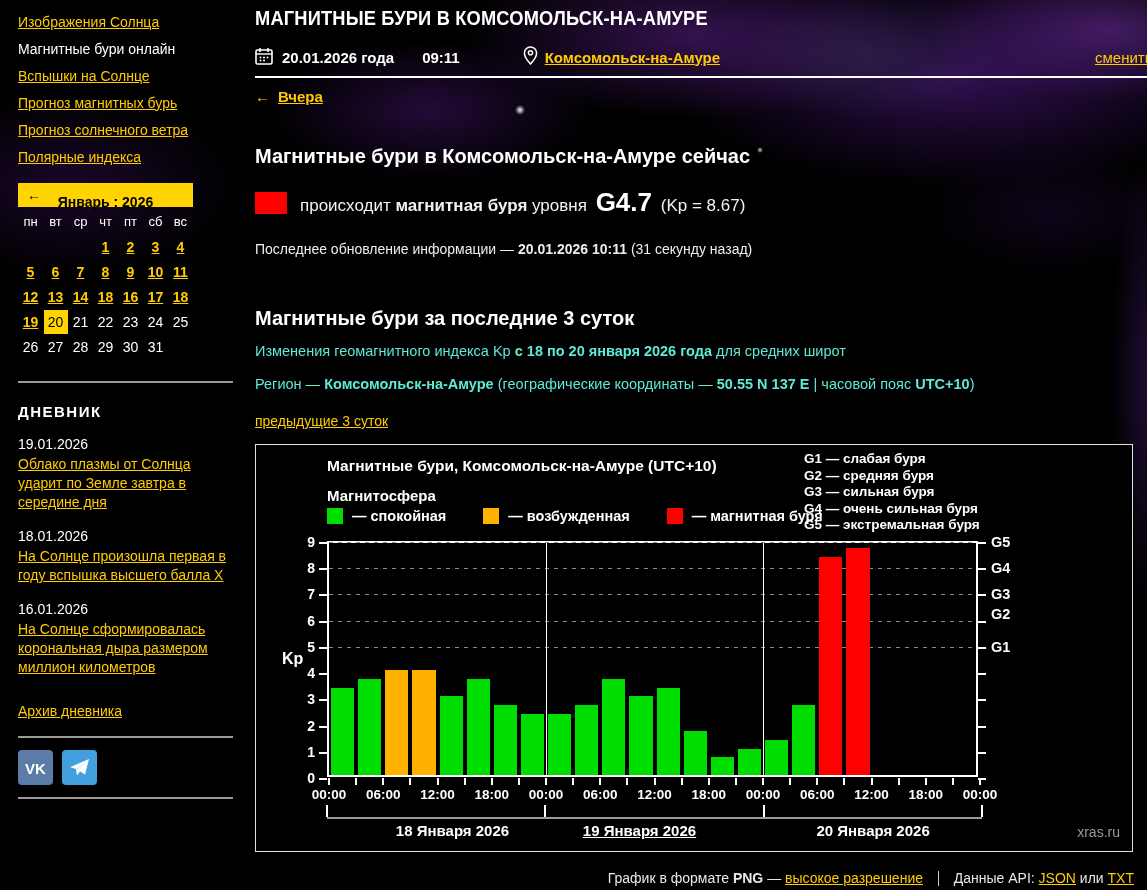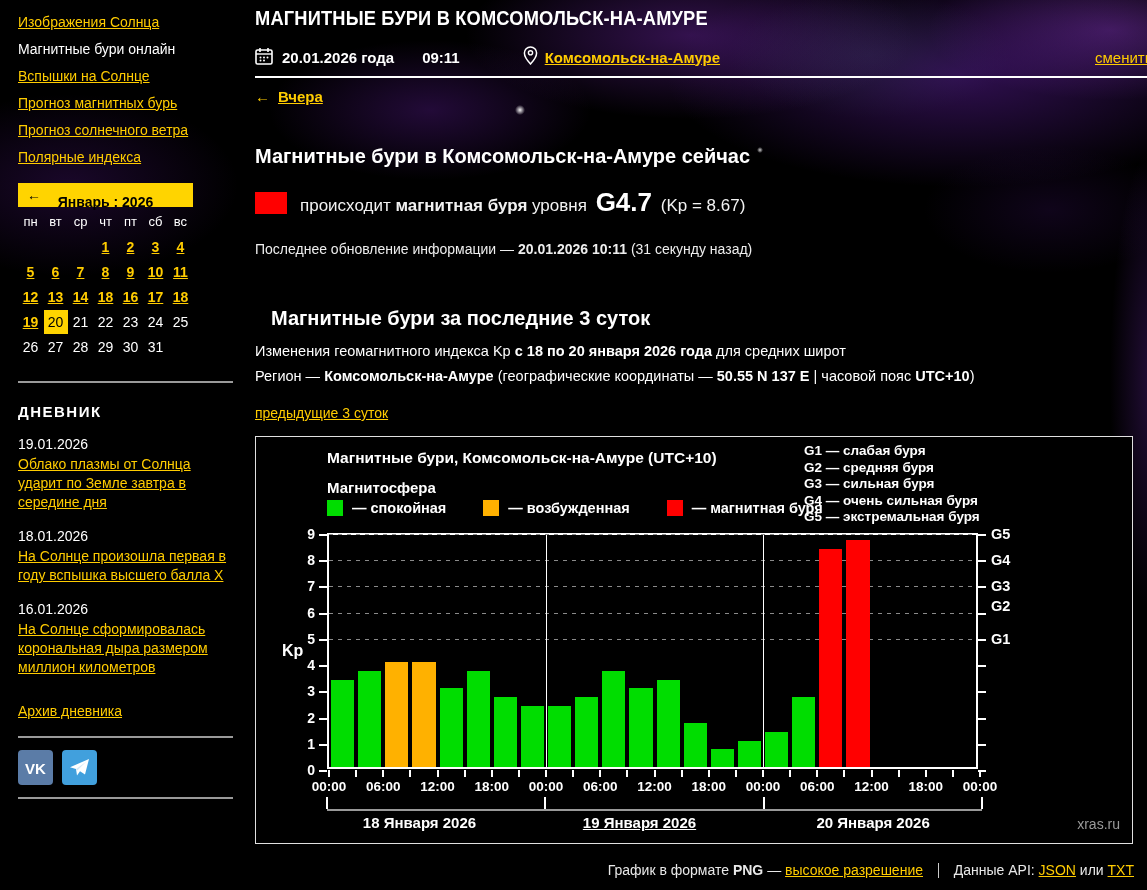--- a/index.html
+++ b/index.html
@@ -71,23 +71,23 @@
   .main-hr { margin-top:9px; width:897px; height:2px; background:#fff; }
   .yesterday { margin-top:10px; font-size:15px; font-weight:bold; }
   .yesterday .ar { color:#ffcc00; text-decoration:none; margin-right:8px; }
   .h2 { font-size:20px; font-weight:bold; }
   .h2-now { margin-top:40px; }
   .status-row { margin-top:19px; display:flex; align-items:center; }
   .swatch { width:32px; height:22px; background:#ff0000; }
   .status-text { margin-left:13px; font-size:17px; color:#f2f2f2; }
   .status-text .lvl { font-size:26px; font-weight:bold; color:#fff; margin:0 4px; }
   .upd { margin-top:23px; font-size:14px; color:#eee; }
-  .h2-3d { margin-top:50px;margin-left:16px; }
-  .par { margin-top:13px; font-size:14.5px; color:#ffffff; }
-  .par + .par { margin-top:9px; }
+  .h2-3d { margin-top:50px; }
+  .par { margin-top:13px; font-size:14.5px; color:#5eead4; }
+  .par + .par { margin-top:17px; }
   .prev3 { display:inline-block; margin-top:21px; font-size:14px; }
 
   
   .chart-box { margin-top:14px; position:relative; width:878px; height:408px; border:1px solid #e0e0e0; background:#000; }
   .ch-title { position:absolute; left:71px; top:12px; font-size:15.5px; font-weight:bold; }
   .ch-mag { position:absolute; left:71px; top:42px; font-size:15px; font-weight:bold; }
   .ch-legend { position:absolute; left:71px; top:63px; display:flex; align-items:center; }
   .ch-legend .sq { width:16px; height:16px; margin-right:9px; }
   .ch-legend .lab { font-size:14.5px; font-weight:bold; margin-right:37px; }
   .g-scale { position:absolute; left:548px; top:6px; font-size:13.5px; font-weight:bold; line-height:16.5px; }
@@ -496,21 +496,21 @@
           <div class="xlab" style="left: 542.5px;">12:00</div>
           <div class="xlab" style="left: 596.75px;">18:00</div>
           <div class="xlab" style="left: 651px;">00:00</div>
         </div>
         <div class="kp-label">Kp</div>
         <div class="day-band-line"></div>
         <div class="day-tick" style="left: 70px;"></div>
         <div class="day-tick" style="left: 288.333px;"></div>
         <div class="day-tick" style="left: 506.667px;"></div>
         <div class="day-tick" style="left: 725px;"></div>
-        <div class="day-lab" style="left: 54px;">18 Января 2026</div>
+        <div class="day-lab" style="left: 87px;">18 Января 2026</div>
         <div class="day-lab" style="left: 274px; text-decoration: underline;">19 Января 2026</div>
         <div class="day-lab" style="left: 507.6px;">20 Января 2026</div>
         <div class="watermark">xras.ru</div>
       </div>
 
     <div class="foot">
       <span>График в формате</span>
       <span class="b">PNG</span>
       <span>—</span>
       <a>высокое разрешение</a>

